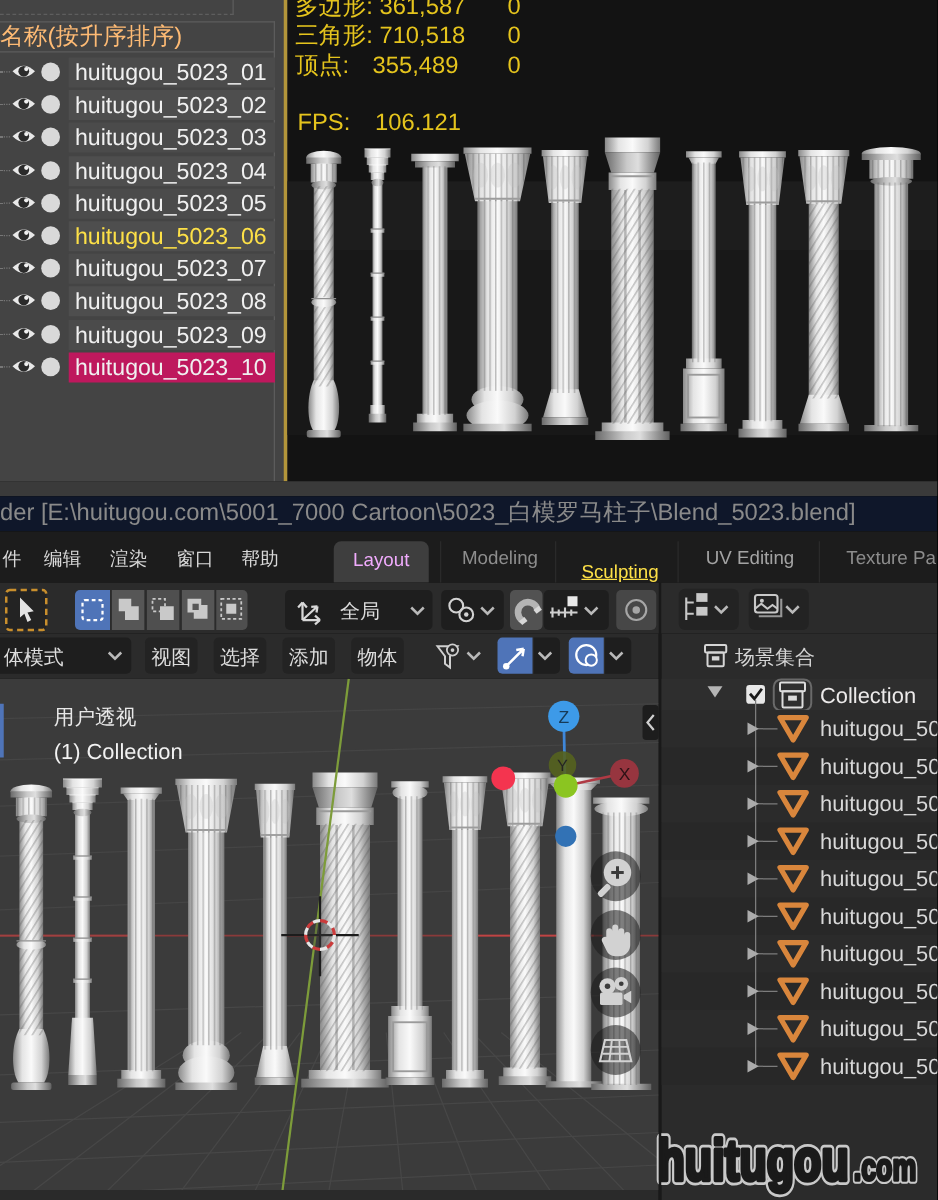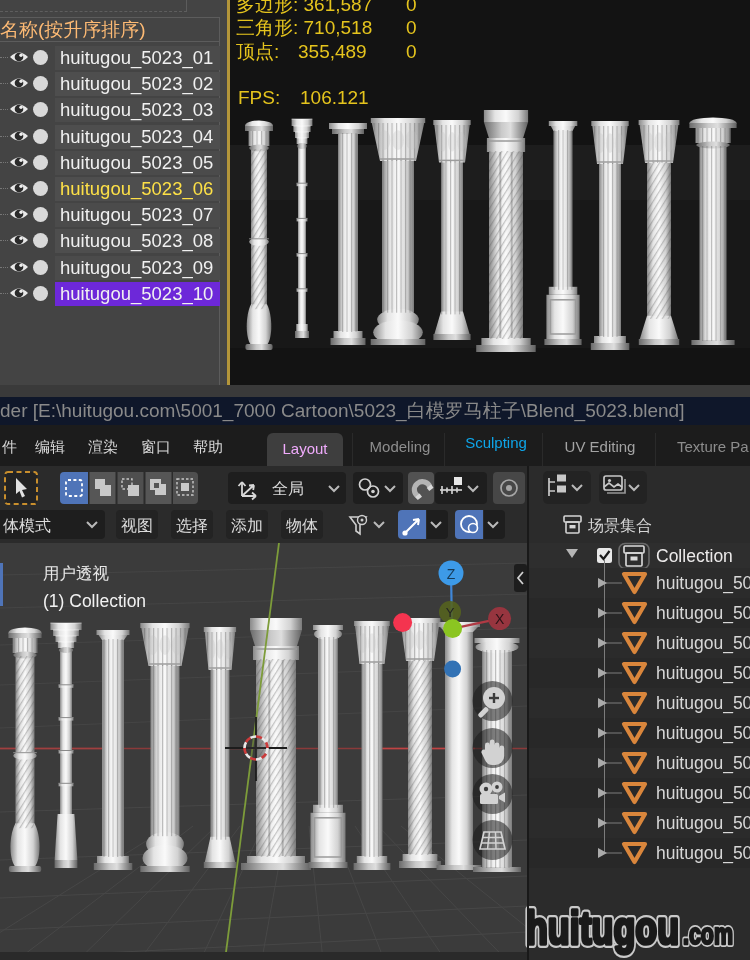--- a/index.html
+++ b/index.html
@@ -107,21 +107,21 @@
 <div style="position:absolute;left:55px;top:1px;width:165px;height:24px;background:#4b4b4b;color:#f0f0f0;font-size:18.5px;line-height:24px;padding-left:5px;white-space:nowrap;overflow:hidden;">huitugou_5023_09</div>
 </div>
       <div style="position:absolute;left:0;top:238px;width:228px;height:26px;">
 <div style="position:absolute;left:0;top:12px;width:8px;border-top:1px dotted #777;"></div>
 <svg style="position:absolute;left:9px;top:3px;" width="20" height="18" viewBox="0 0 20 18">
 <path d="M1 9 Q10 0 19 9 Q10 18 1 9 Z" fill="#e9e9e9"></path>
 <circle cx="10" cy="9" r="4.3" fill="#2b2b2b"></circle>
           <circle cx="12" cy="7.2" r="1.7" fill="#efefef"></circle>
         </svg>
 <div style="position:absolute;left:33px;top:5px;width:15px;height:15px;border-radius:50%;background:#d9d9d9;"></div>
-<div style="position:absolute;left:55px;top:1px;width:165px;height:24px;background:#6d28d9;color:#f0f0f0;font-size:18.5px;line-height:24px;padding-left:5px;white-space:nowrap;overflow:hidden;">huitugou_5023_10</div>
+<div style="position:absolute;left:55px;top:1px;width:165px;height:24px;background:#be185d;color:#f0f0f0;font-size:18.5px;line-height:24px;padding-left:5px;white-space:nowrap;overflow:hidden;">huitugou_5023_10</div>
 </div>
     </div>
 
 <div class="abs" style="left:227px;top:0;width:3px;height:385px;background:#b3953a;"></div>
 
 <div class="abs" style="left:230px;top:0;width:520px;height:385px;background:#131313;">
 <div class="abs" style="left:0;top:145px;width:520px;height:55px;background:#1d1d1d;"></div>
 <div class="abs" style="left:0;top:200px;width:520px;height:148px;background:#181818;"></div>
 </div>
 <svg class="abs" style="left:0;top:0;" width="750" height="385" viewBox="0 0 750 385">
@@ -275,21 +275,21 @@
 <div class="abs" style="left:0;top:425px;width:750px;height:41px;background:#1c1c1c;color:#d8d8d8;font-size:15px;">
 <div class="abs" style="left:2px;top:13px;">件</div>
 <div class="abs" style="left:35px;top:13px;">编辑</div>
 <div class="abs" style="left:88px;top:13px;">渲染</div>
 <div class="abs" style="left:141px;top:13px;">窗口</div>
 <div class="abs" style="left:193px;top:13px;">帮助</div>
 <div class="abs" style="left:267px;top:8px;width:76px;height:33px;background:#3e3e3e;border-radius:6px 6px 0 0;color:#f0abfc;text-align:center;line-height:31px;">Layout</div>
 <div class="abs" style="left:352px;top:8px;width:1px;height:33px;background:#2a2a2a;"></div>
 <div class="abs" style="left:356px;top:13px;width:88px;color:#8d8d8d;text-align:center;">Modeling</div>
 <div class="abs" style="left:444px;top:8px;width:1px;height:33px;background:#2a2a2a;"></div>
-<div class="abs" style="left:450px;top:9px;width:92px;color:#0ea5e9;text-align:center;">Sculpting</div>
+<div class="abs" style="left:450px;top:24px;width:92px;color:#fde047;text-align:center;text-decoration:underline;">Sculpting</div>
 <div class="abs" style="left:542px;top:8px;width:1px;height:33px;background:#2a2a2a;"></div>
 <div class="abs" style="left:548px;top:13px;width:104px;color:#a3a3a3;text-align:center;">UV Editing</div>
 <div class="abs" style="left:655px;top:8px;width:1px;height:33px;background:#2a2a2a;"></div>
 <div class="abs" style="left:677px;top:13px;color:#8d8d8d;white-space:nowrap;">Texture Pa</div>
 </div>
 
 <div class="abs" style="left:0;top:466px;width:750px;height:41px;background:#2b2b2b;"></div>
 <svg class="abs" style="left:0;top:466px;" width="750" height="41" viewBox="0 0 750 41">
 
 <rect x="5" y="6" width="32" height="32" rx="3" fill="#232323" stroke="#c98f2d" stroke-width="2" stroke-dasharray="5 3.5"></rect>

